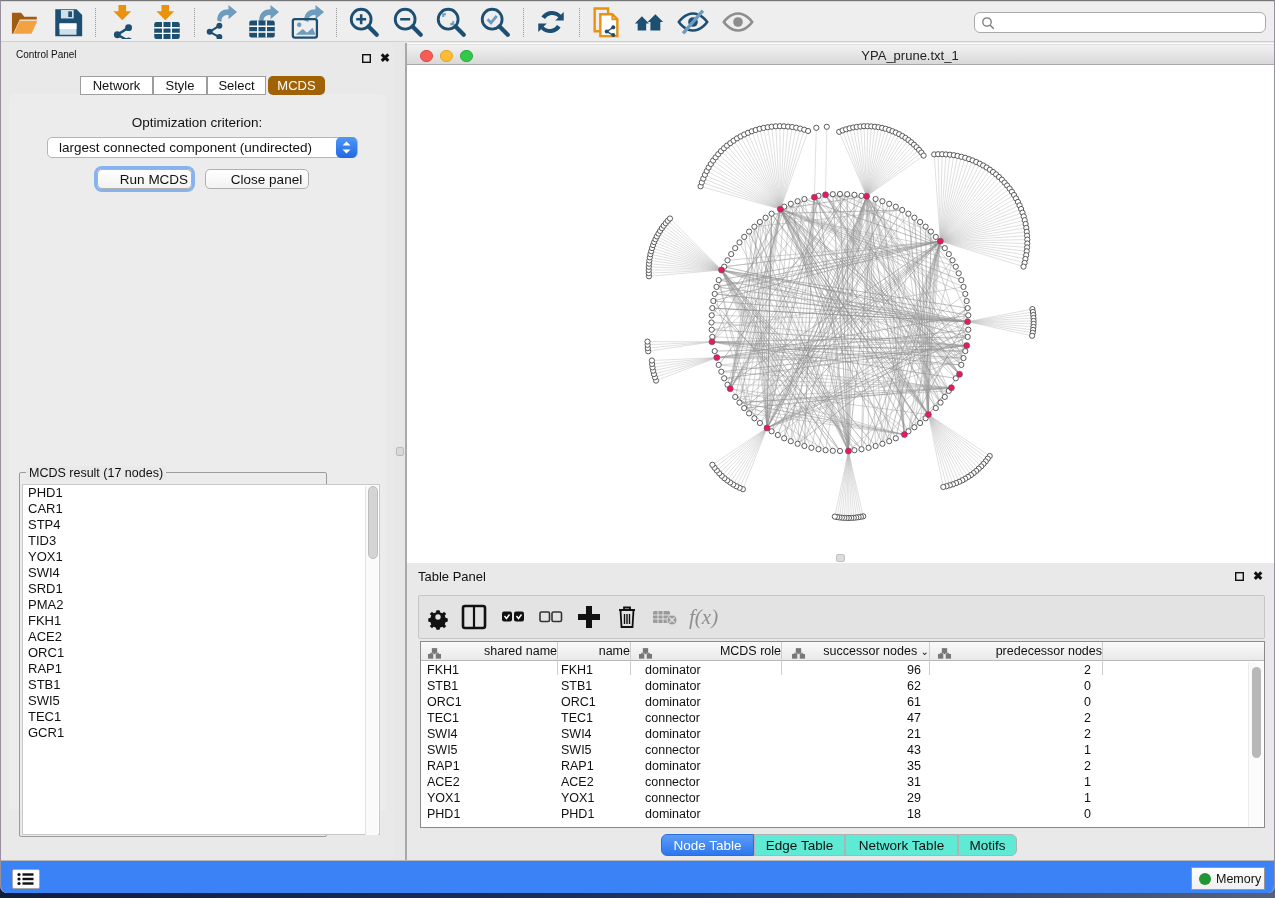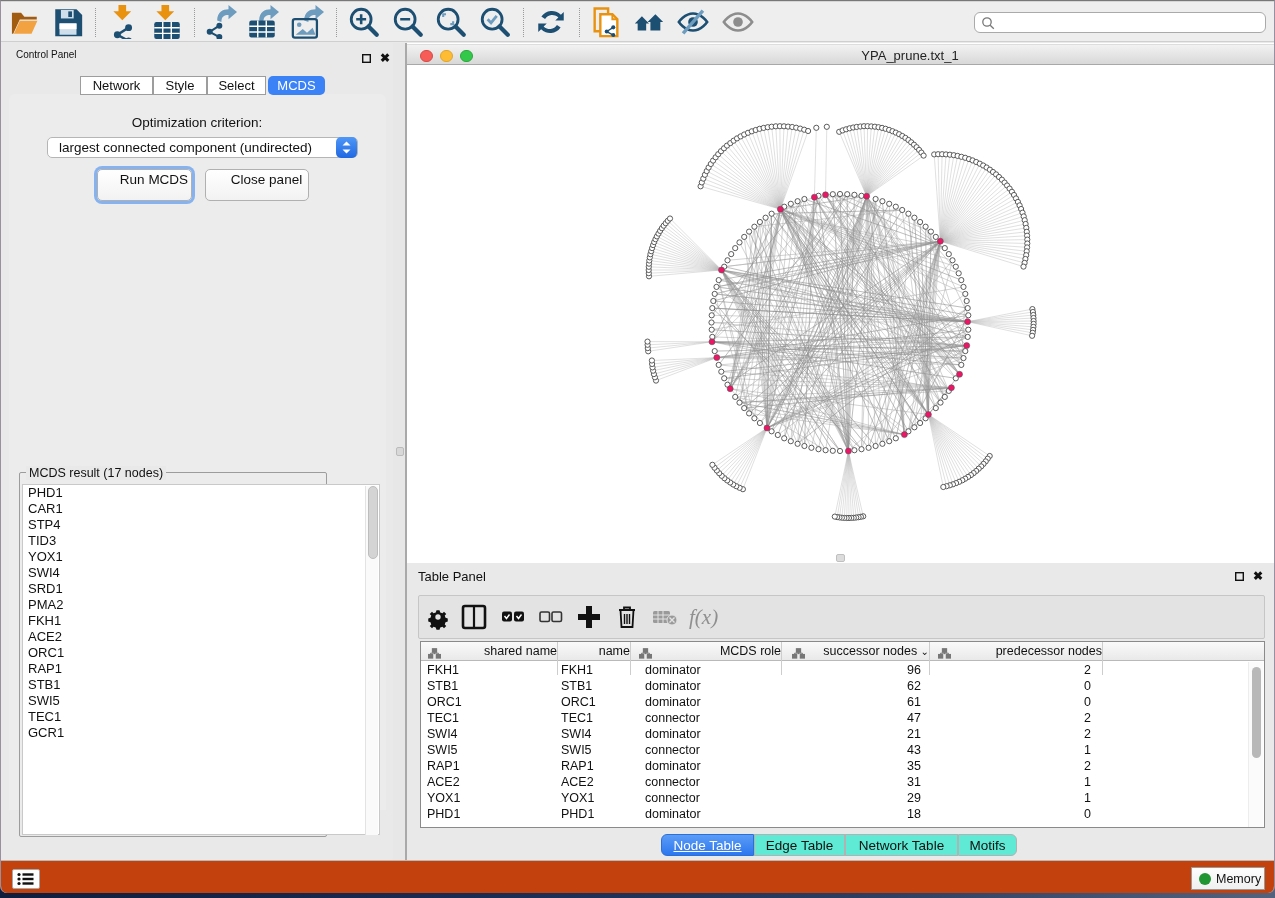--- a/index.html
+++ b/index.html
@@ -12,30 +12,30 @@
 .search { position:absolute; left:973px; top:10px; width:292px; height:21px; background:#fff;
   border:1px solid #aaa; border-radius:6px; }
 .search svg { position:absolute; left:6px; top:3px; }
 
 .cpanel { position:absolute; left:0; top:42px; width:392px; height:817px; background:#e9e9e9; }
 .cphead { position:absolute; left:15px; top:6px; font-size:10px; color:#111; }
 .wbtn { position:absolute; top:8px; font-size:12px; color:#111; }
 
 .tab { position:absolute; top:33px; height:19px; background:#fff; border:1px solid #9d9d9d;
   font-size:13px; color:#111; text-align:center; line-height:18px; }
-.tab.sel { background:#3b82f6; color:#fff; border:none; border-radius:5px; line-height:19px; }
+.tab.sel { background:#a16207; color:#fff; border:none; border-radius:5px; line-height:19px; }
 .cpcontent { position:absolute; left:8px; top:51px; width:377px; height:716px; background:#ececec;
   border-radius:6px 6px 0 0; }
 .optlabel { position:absolute; left:0; top:72px; width:392px; text-align:center; font-size:13.5px; color:#111; }
 .dropdown { position:absolute; left:46px; top:94px; width:311px; height:21px; background:#fff;
   border:1px solid #b5b5b5; border-radius:5px; font-size:13.5px; line-height:20px; color:#111;
   padding-left:11px; }
 .ddcap { position:absolute; right:0px; top:-1px; width:21px; height:21px; border-radius:5px;
   background:linear-gradient(#4f97f7,#2068e2); }
-.btn { position:absolute; height:32px; background:linear-gradient(#ffffff,#f2f2f2); border:1px solid #b0b0b0;
+.btn { position:absolute; height:20px; background:linear-gradient(#ffffff,#f2f2f2); border:1px solid #b0b0b0;
   border-radius:5px; font-size:13.5px; text-align:center; color:#111; line-height:19px;padding-left:19px; }
 .focusring { box-shadow:0 0 0 3px rgba(100,160,240,0.75); }
 .groupbox { position:absolute; left:18px; top:429px; width:308px; height:365px;
   border:1px solid #9c9c9c; border-radius:2px; }
 .grouptitle { position:absolute; left:6px; top:-7px; background:#e9e9e9; padding:0 3px;
   font-size:12.5px; color:#111; }
 .mlist { position:absolute; left:2px; top:11px; width:358px; height:351px; background:#fff;
   border:1px solid #c9c9c9; font-size:13px; color:#111; }
 .li { height:16px; line-height:16px; padding-left:5px; }
 .mscroll { position:absolute; right:1px; top:1px; width:13px; height:349px; background:#fafafa;
@@ -70,25 +70,25 @@
 .tr { position:relative; height:16px; line-height:16px; color:#111; }
 .tr div { position:absolute; top:0; height:16px; }
 .c1 { left:6px; } .c2 { left:140px; } .c3 { left:224px; }
 .c4 { left:360px; width:140px; text-align:right; } .c5 { left:530px; width:140px; text-align:right; }
 .tscroll { position:absolute; right:1px; top:20px; width:15px; height:165px; background:#fbfbfb;
   border-left:1px solid #ededed; }
 .tthumb { position:absolute; left:3px; top:5px; width:9px; height:91px; background:#b8b8b8; border-radius:5px; }
 .btabs { position:absolute; left:254px; top:271px; height:22px; font-size:13.5px; }
 .btab { position:absolute; top:0; height:22px; line-height:21px; text-align:center; background:#5eead4;
   border:1px solid #b2b2b2; color:#111; }
-.btab.first { border-radius:6px 0 0 6px;text-decoration:underline; }
+.btab.first { border-radius:6px 0 0 6px; }
 .btab.last { border-radius:0 6px 6px 0; }
 .btab.sel { background:linear-gradient(#5b9cf6,#2c77ef); color:#fff; border-color:#2c6fd8; }
 
-.statusbar { position:absolute; left:0; top:859px; width:1275px; height:34px; background:#c2410c;
+.statusbar { position:absolute; left:0; top:859px; width:1275px; height:34px; background:#3b82f6;
   border-top:1px solid #b8b8b8; }
 .listbtn { position:absolute; left:11px; top:8px; width:28px; height:20px; background:#fdfdfd;
   border:1px solid #a8a8a8; border-radius:2px; }
 .membtn { position:absolute; right:11px; top:6px; width:74px; height:23px; background:linear-gradient(#fdfdfd,#f0f0f0);
   border:1px solid #999; font-size:12.5px; color:#111; line-height:22px; }
 .memdot { position:absolute; left:7px; top:5px; width:12px; height:12px; border-radius:50%; background:#1f9632; }
 .memtext { position:absolute; left:24px; top:0; }
 </style></head>
 <body>
 <div class="win">

